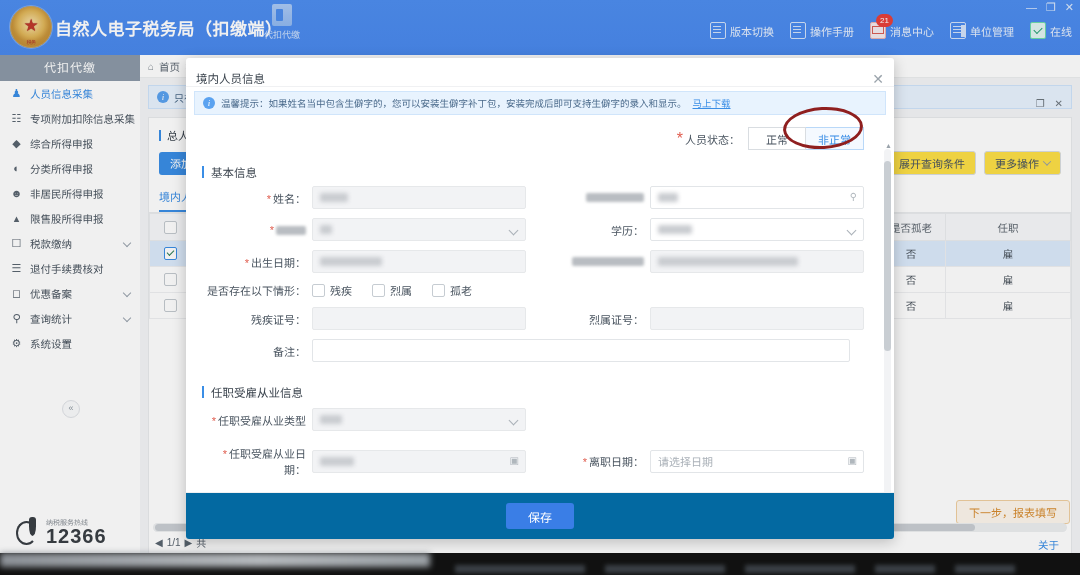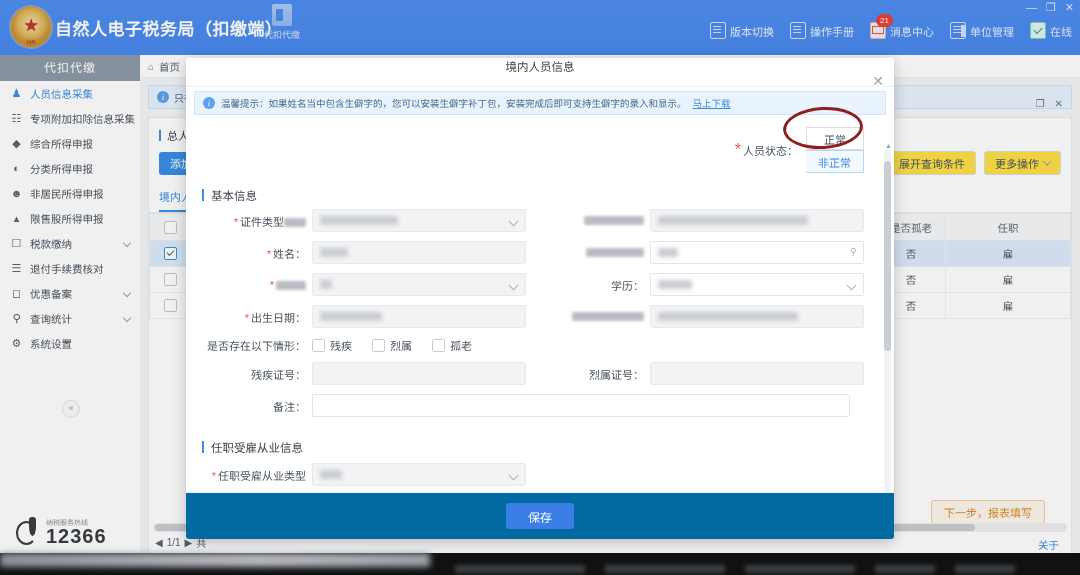--- a/index.html
+++ b/index.html
@@ -273,21 +273,21 @@
   }
   .hscroll {
     position: absolute; left: 4px; right: 4px; bottom: 26px;
     height: 9px; background: #eceef0; border-radius: 5px;
   }
   .hscroll .thumb {
     position: absolute; left: 2px; top: 1px; width: 820px; height: 7px;
     background: #c9ced3; border-radius: 4px;
   }
   .bottom-actions {
-    position: absolute; right: 26px; bottom: 34px; padding-left: 48px;
+    position: absolute; right: 1px; bottom: 34px; padding-left: 48px;
   }
   .btn-next {
     background: #fdf6ec; color: #d78b2e; border: 1px solid #f0cfa0;
     border-radius: 3px; height: 24px; padding: 0 12px;
     font-size: 11px; cursor: pointer;
   }
   .about-link {
     position: absolute; right: 12px; bottom: 6px;
     font-size: 10.5px; color: #3a8ee6; cursor: pointer; text-align: center;
   }
@@ -302,24 +302,23 @@
     background: rgba(0,0,0,0.06);
   }
   .modal {
     position: absolute; left: 186px; top: 58px;
     width: 708px; height: 481px;
     background: #fff; border-radius: 3px;
     box-shadow: 0 3px 14px rgba(0,0,0,.22);
     overflow: hidden;
   }
   .modal-head {
-    height: 28px; display: flex; align-items: center;
+    height: 28px; display: flex; align-items: flex-end;
     padding: 0 10px; font-size: 11.5px; color: #3a434d;
     border-bottom: 1px solid #f0f1f3;
-    flex-direction: column;
   }
   .modal-close {
     margin-left: auto; color: #9aa3ab; font-size: 14px; cursor: pointer;
     line-height: 1;
   }
   .modal-tip {
     margin: 4px 8px 0; height: 22px;
     background: #e8f3fe; border: 1px solid #d0e5fb;
     display: flex; align-items: center; gap: 6px;
     padding-left: 8px; font-size: 9.5px; color: #4a6a8b;
@@ -333,21 +332,21 @@
   }
   .status-row {
     display: flex; align-items: center; justify-content: flex-end;
     gap: 0; padding: 12px 14px 4px 0;
   }
   .req { color: #e05c4e; margin-right: 2px; }
   .form-label {
     font-size: 11px; color: #4a5560; text-align: right;
   }
   .seg {
-    display: flex; margin-left: 8px; flex-direction: column;
+    display: flex; margin-left: 8px;
   }
   .seg button {
     height: 23px; min-width: 58px; font-size: 11px;
     border: 1px solid #d9dde1; background: #fff; color: #4a5560;
     cursor: pointer;
   }
   .seg button + button { border-left: none; }
   .seg button.on { color: #3a8ee6; background: #f4f9ff; border-color: #b9d8f8; }
   .sec-title {
     margin: 10px 0 6px 0; font-size: 11.5px; color: #3a434d;
@@ -668,35 +667,20 @@
         <span class="seg">
           <button>正常</button>
           <button class="on">非正常</button>
         </span>
       </div>
 
       <div class="sec-title">
         <span>基本信息</span>
       </div>
 
-      <div class="frow">
-        <div class="fcell">
-          <span class="form-label"><span class="req">*</span><span>证件类型</span><span class="blur lbl" style="width:22px;vertical-align:-1px"></span></span>
-          <span class="inp ro">
-            <span class="blur" style="width:78px"></span>
-            <span class="chev"></span>
-          </span>
-        </div>
-        <div class="fcell">
-          <span class="form-label"><span class="blur lbl" style="width:60px"></span></span>
-          <span class="inp ro">
-            <span class="blur" style="width:150px"></span>
-          </span>
-        </div>
-      </div>
 
       <div class="frow">
         <div class="fcell">
           <span class="form-label"><span class="req">*</span><span>姓名</span>：</span>
           <span class="inp ro">
             <span class="blur" style="width:28px"></span>
           </span>
         </div>
         <div class="fcell">
           <span class="form-label"><span class="blur lbl" style="width:58px"></span></span>

